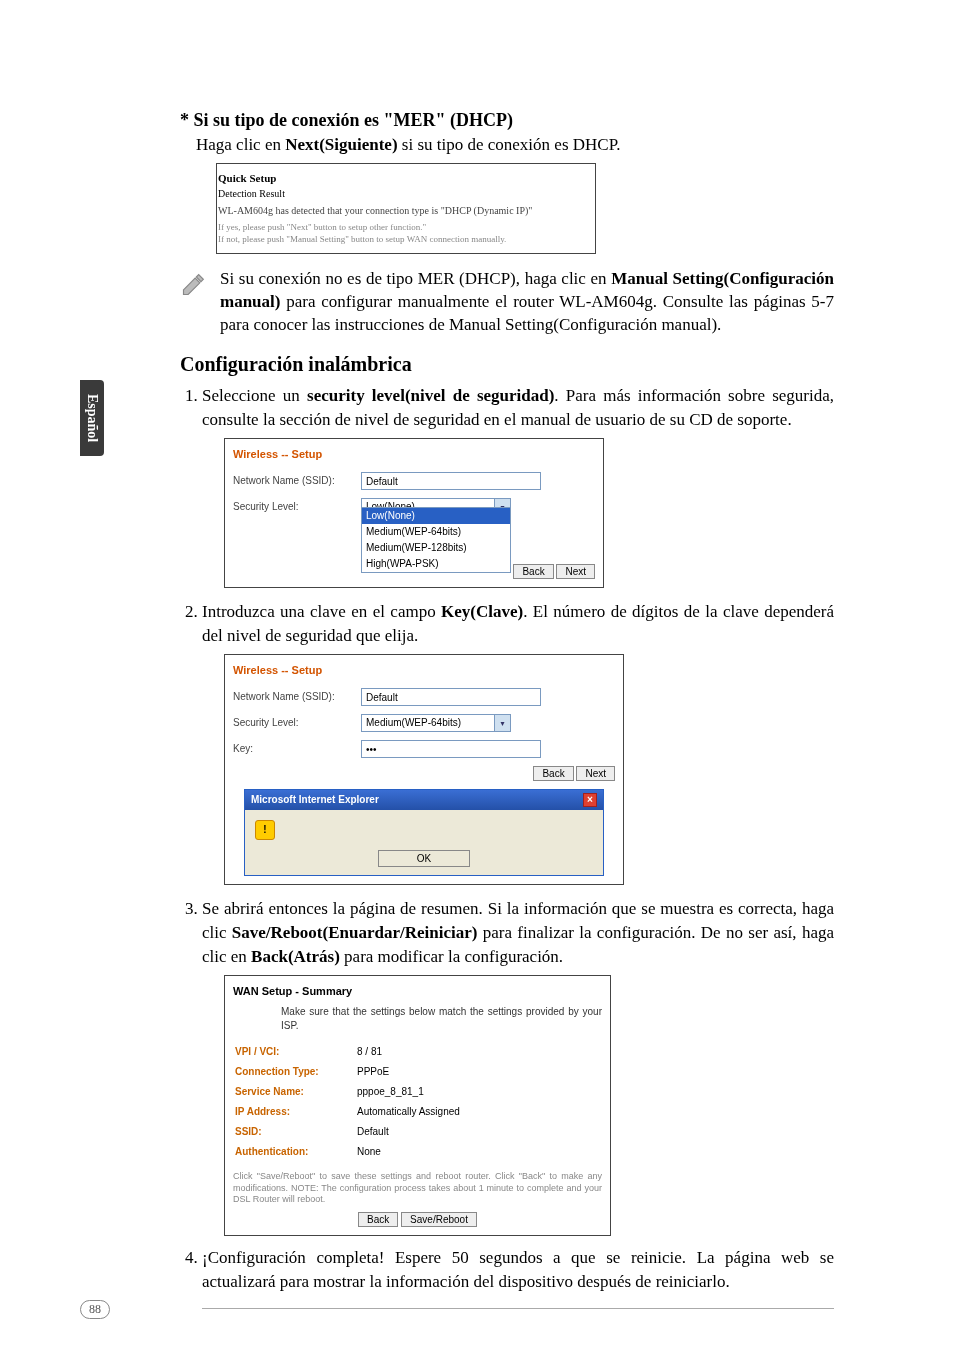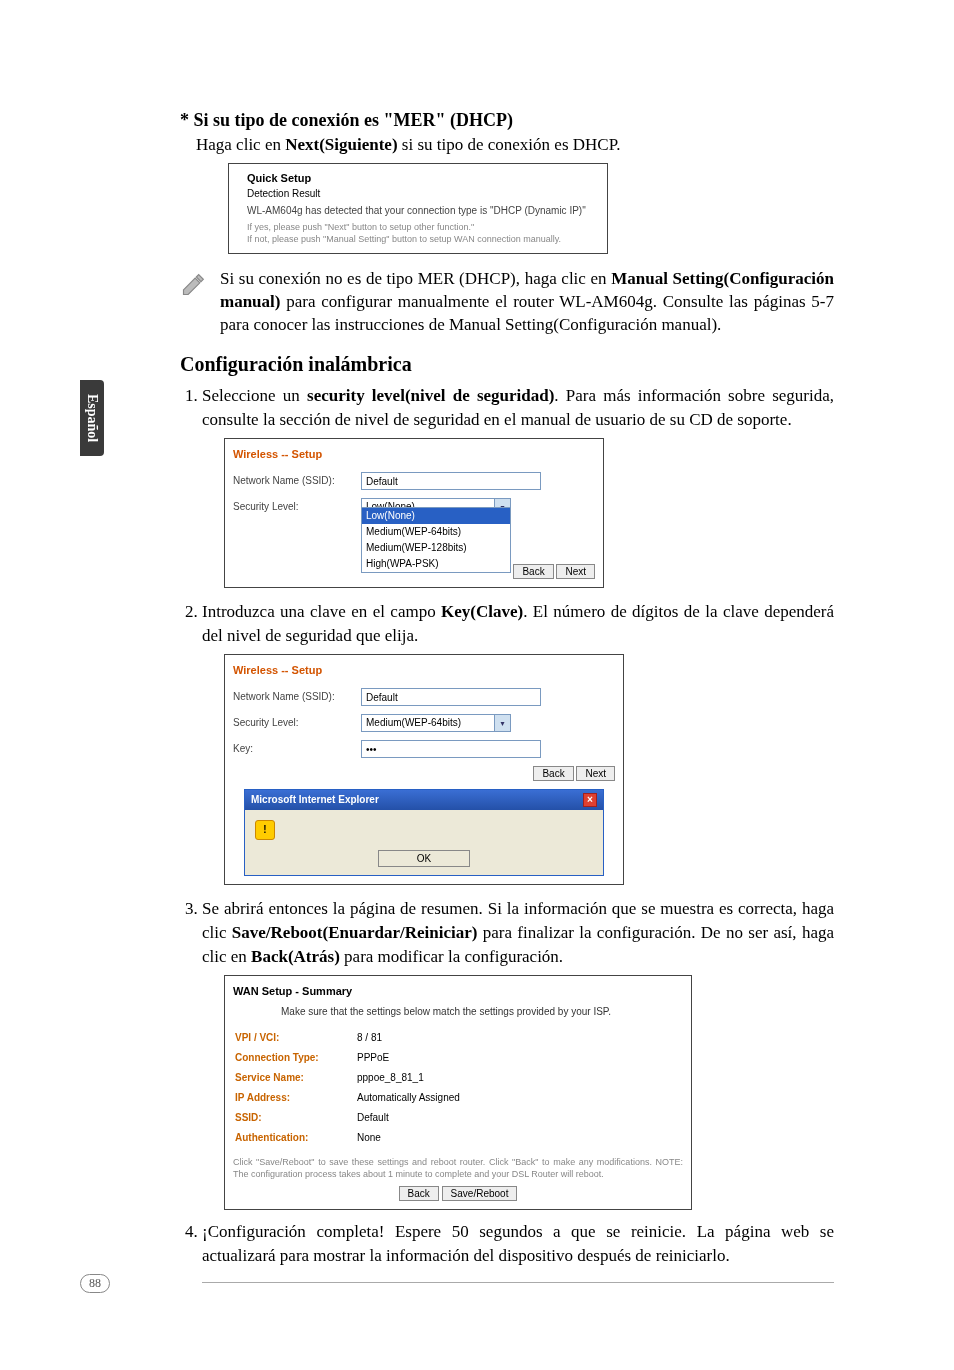--- a/index.html
+++ b/index.html
@@ -52,24 +52,24 @@
   }
   .sub-indent {
     font-size: 17px;
     padding-left: 16px;
     margin-bottom: 8px;
   }
   .bold { font-weight: bold; }
   .screenshot {
     border: 1px solid #444;
     background: #fff;
-    margin: 8px 0 14px 48px;
-    font-family: Liberation Sans, sans-serif;
-    font-size: 10px;
-    padding: 8px 18px;
+    margin: 8px 0 14px 36px;
+    font-family: Liberation Serif, serif;
+    font-size: 10px;
+    padding: 8px 1px;
   }
   .ss-title { font-weight: bold; color: #000; margin-bottom: 4px; font-size: 11px; }
   .ss-sub { margin-bottom: 6px; }
   .ss-detect { color: #444; margin-bottom: 6px; }
   .ss-hint { color: #888; font-size: 9px; line-height: 1.3; }
   .note-row { display: flex; gap: 12px; margin-bottom: 16px; }
   .pencil-icon {
     width: 28px; height: 28px; flex-shrink: 0; margin-top: 2px;
   }
   .note-text {
@@ -153,21 +153,21 @@
     display: flex; align-items: center; justify-content: center; font-weight: bold;
     border-radius: 3px; color: #000;
   }
   .ie-btn-row { text-align: center; padding-bottom: 8px; }
   .ie-btn {
     border: 1px solid #888; background: #ece9d8; padding: 2px 38px; font-size: 10px;
   }
   .summary-shot {
     border: 1px solid #444;
     margin: 6px 0 8px 22px;
-    width: 468px;
+    width: 387px;
     font-family: Arial, sans-serif;
     font-size: 10px;
     padding: 8px;
   }
   .sum-title { font-weight: bold; margin-bottom: 6px; font-size: 11px; }
   .sum-desc { margin-bottom: 8px; color: #333; padding-left: 48px; }
   .sum-table td { padding: 2px 8px 2px 0; }
   .sum-table td:first-child { font-weight: bold; color: #c86400; width: 120px; }
   .sum-note { color: #888; font-size: 9px; margin-top: 8px; line-height: 1.3; }
   .sum-btns { text-align: center; margin-top: 6px; }

